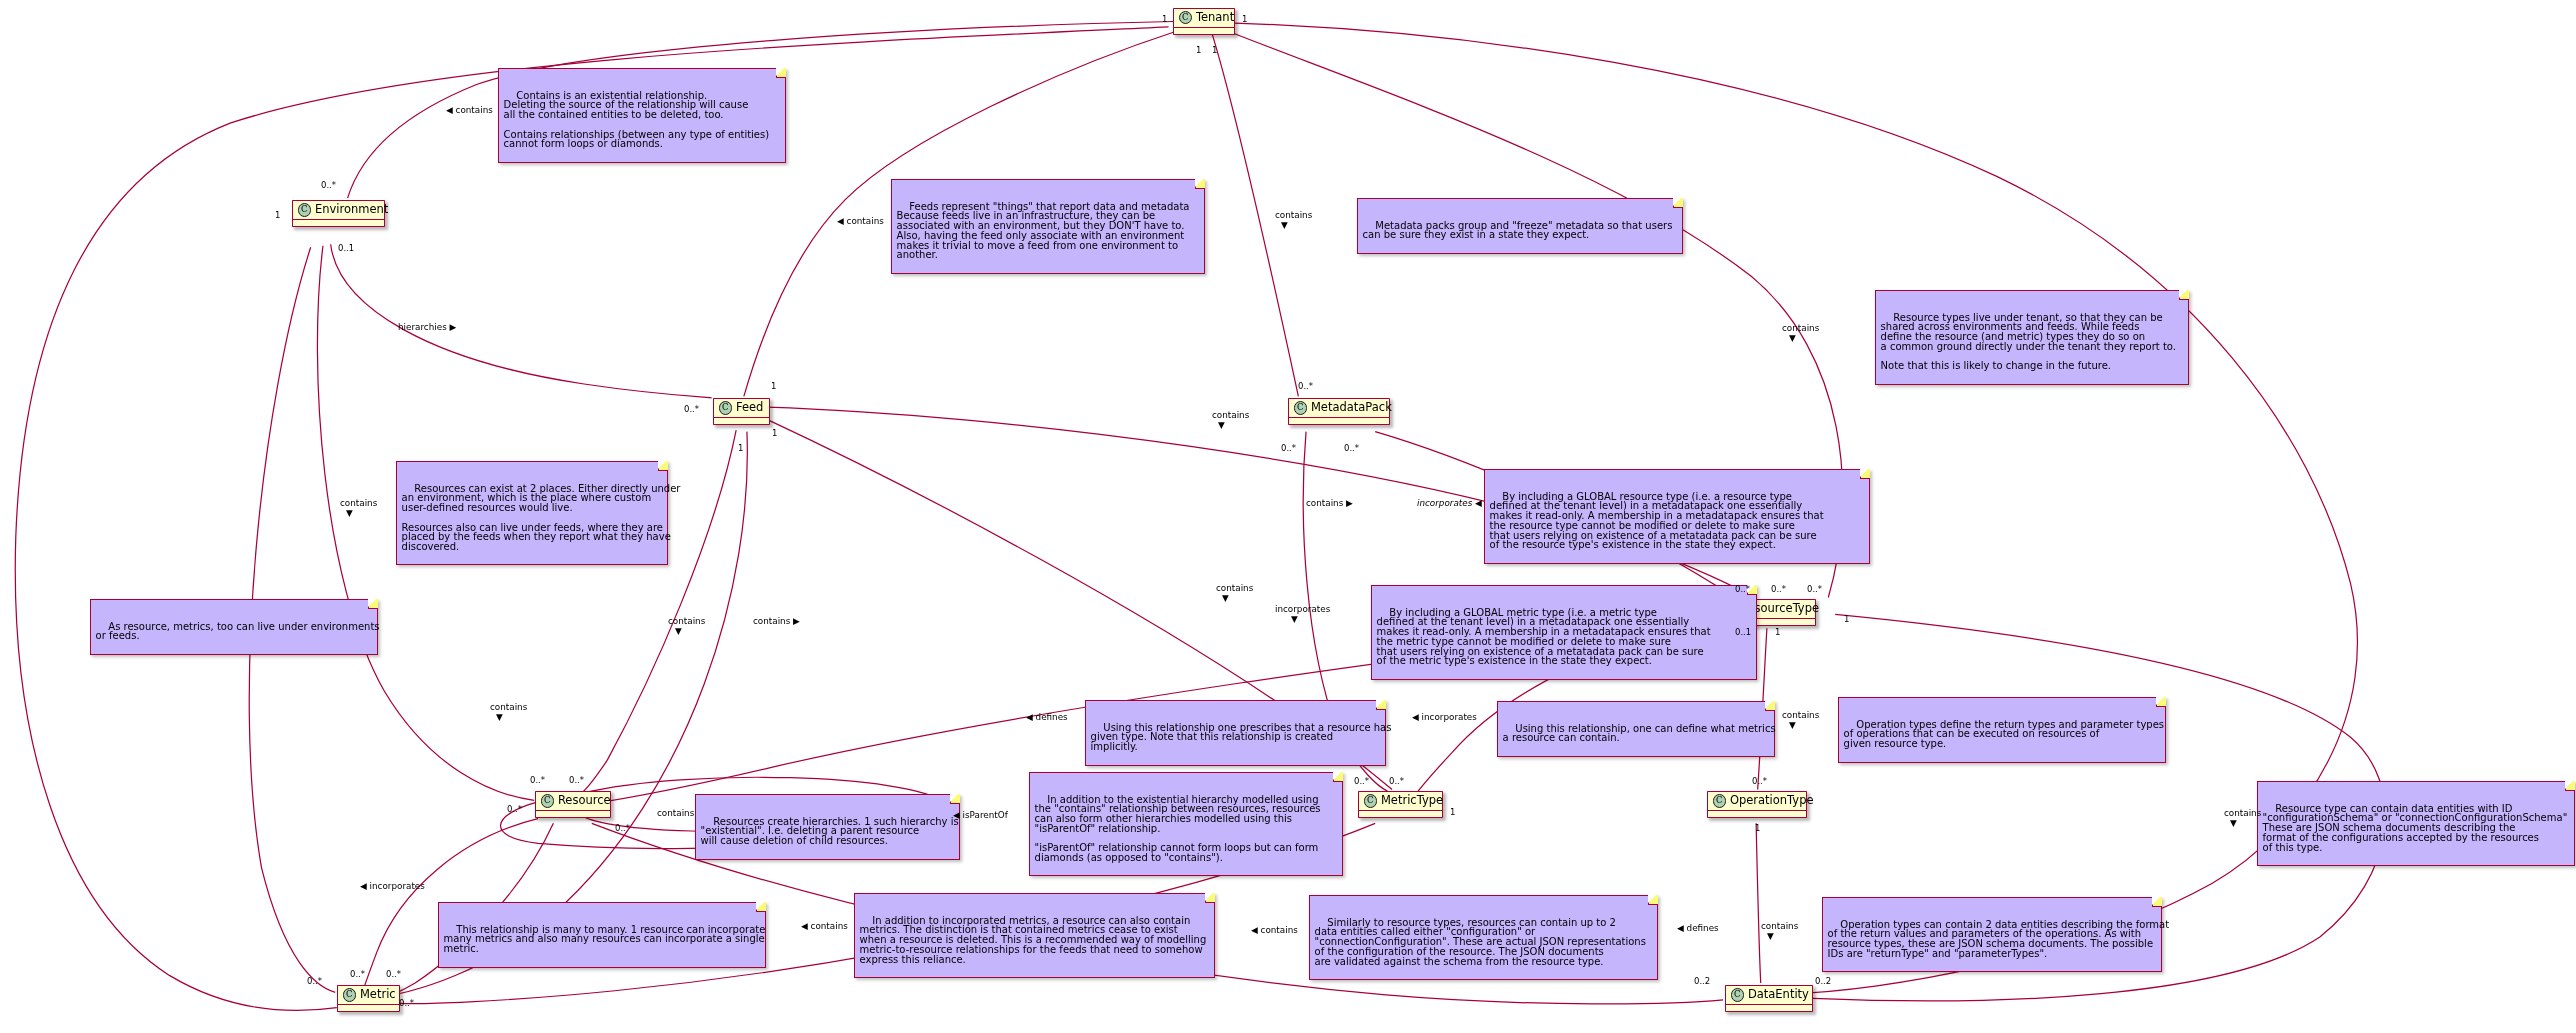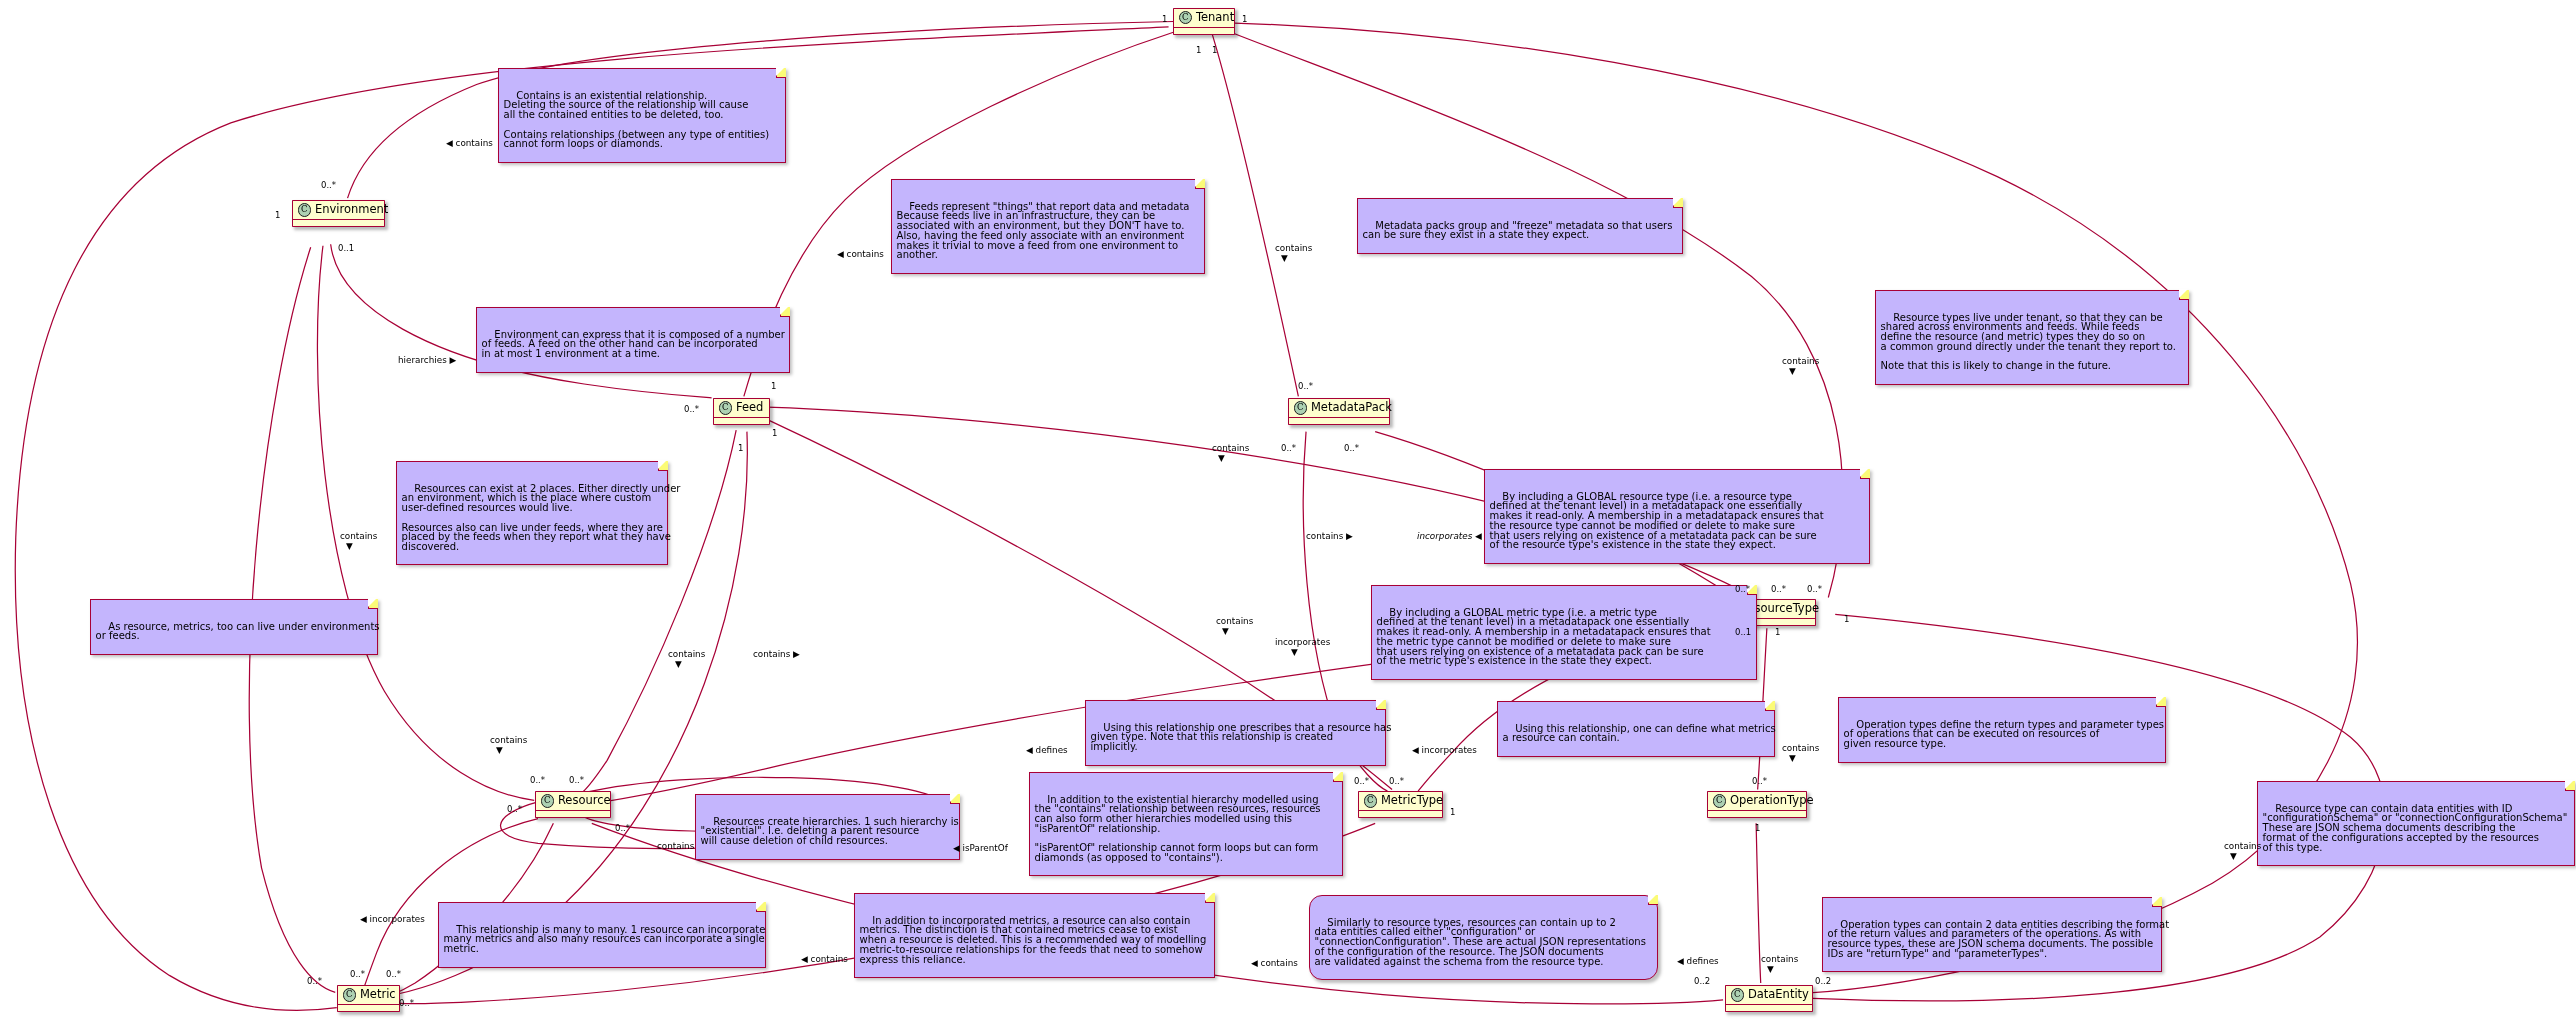--- a/index.html
+++ b/index.html
@@ -60,21 +60,21 @@
     content:"";position:absolute;top:-1.2px;left:-1.2px;
     width:0;height:0;
     border-left:9.2px solid #ffffff;
     border-bottom:9.2px solid transparent;
   }
 
   
   .lbl{
     position:absolute;
     font-size:8.8px;line-height:9.2px;color:#000;
-    white-space:nowrap;z-index:7;margin-top:33px;
+    white-space:nowrap;z-index:7;
   }
   .mult{
     position:absolute;
     font-size:8.5px;line-height:8.5px;color:#000;
     white-space:nowrap;z-index:7;
   }
 </style>
 </head>
 <body>
 
@@ -255,26 +255,20 @@
   <div class="note" style="left:1875px;top:290px;width:303px;">
     <span class="fold"></span>
     <span>Resource types live under tenant, so that they can be
 shared across environments and feeds. While feeds
 define the resource (and metric) types they do so on
 a common ground directly under the tenant they report to.
 
 Note that this is likely to change in the future.</span>
   </div>
 
-  <div class="note" style="left:476px;top:307px;width:303px;">
-    <span class="fold"></span>
-    <span>Environment can express that it is composed of a number
-of feeds. A feed on the other hand can be incorporated
-in at most 1 environment at a time.</span>
-  </div>
 
   <div class="note" style="left:396px;top:461px;width:261px;">
     <span class="fold"></span>
     <span>Resources can exist at 2 places. Either directly under
 an environment, which is the place where custom
 user-defined resources would live.
 
 Resources also can live under feeds, where they are
 placed by the feeds when they report what they have
 discovered.</span>
@@ -362,21 +356,21 @@
 
   <div class="note" style="left:854px;top:893px;width:350px;">
     <span class="fold"></span>
     <span>In addition to incorporated metrics, a resource can also contain
 metrics. The distinction is that contained metrics cease to exist
 when a resource is deleted. This is a recommended way of modelling
 metric-to-resource relationships for the feeds that need to somehow
 express this reliance.</span>
   </div>
 
-  <div class="note" style="left:1309px;top:895px;width:338px;border-radius:13px;">
+  <div class="note" style="left:1309px;top:895px;width:338px;">
     <span class="fold"></span>
     <span>Similarly to resource types, resources can contain up to 2
 data entities called either "configuration" or
 "connectionConfiguration". These are actual JSON representations
 of the configuration of the resource. The JSON documents
 are validated against the schema from the resource type.</span>
   </div>
 
   <div class="note" style="left:1822px;top:897px;width:329px;">
     <span class="fold"></span>

